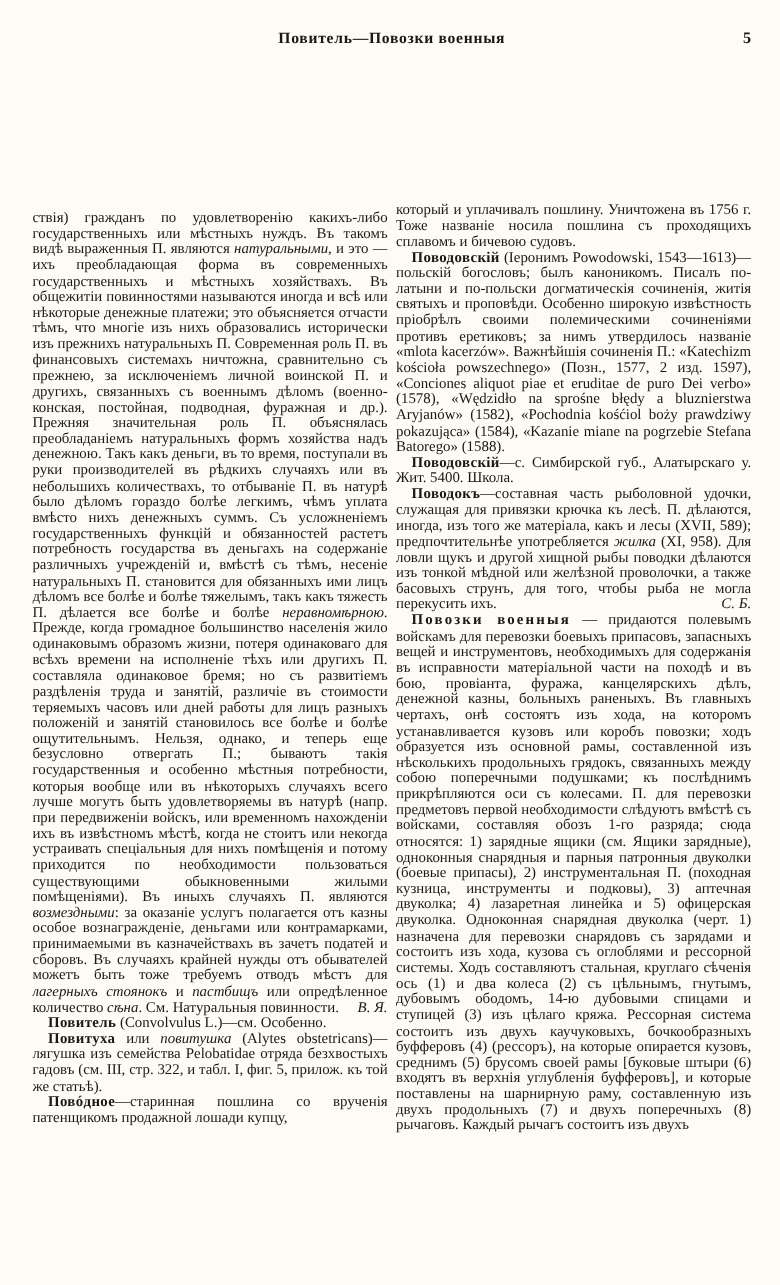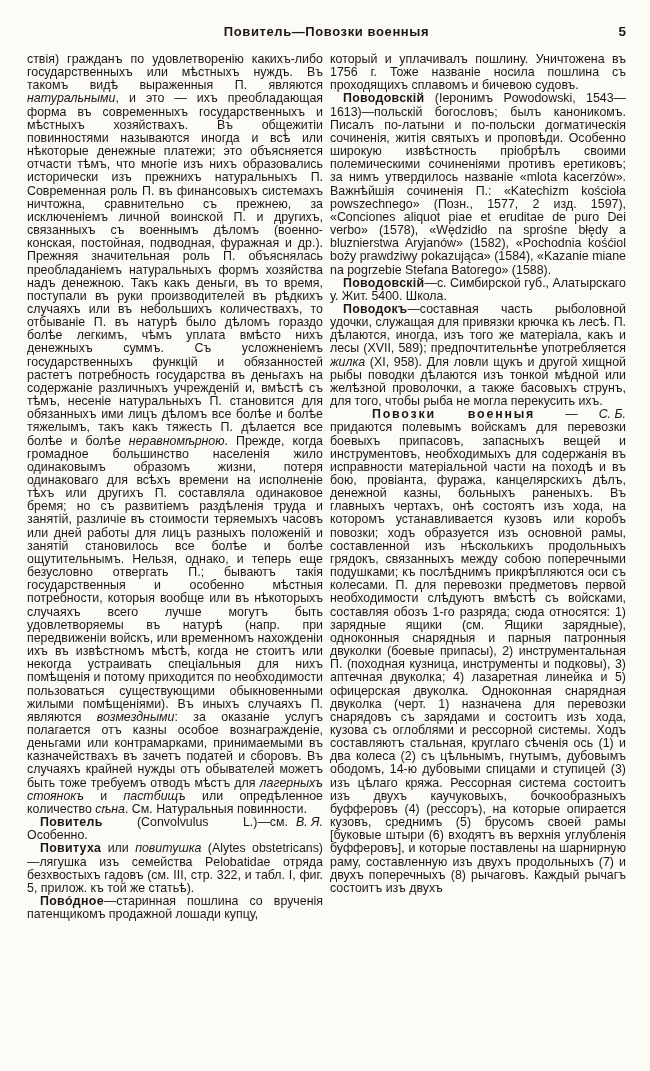--- a/index.html
+++ b/index.html
@@ -1,47 +1,47 @@
 <!DOCTYPE html>
 <html><head>
 <meta charset="utf-8">
 <style>
   html,body{margin:0;padding:0;}
   body{width:650px;height:1071px;overflow:hidden;background:#e8e6e0;}
   .page{
     width:650px;height:1071px;box-sizing:border-box;
     background:#fcfbf6;color:#1b1712;
-    font-family:Liberation Sans, sans-serif;
+    font-family:Liberation Serif, serif;
     padding:24px 24px 10px 27px;
     position:relative;overflow:hidden;
   }
   .running-head{
     display:grid;grid-template-columns:1fr auto 1fr;align-items:baseline;
     margin-bottom:14px;
   }
   .head-title{
     grid-column:2;font-size:13px;font-weight:bold;letter-spacing:0.6px;
     text-align:center;
   }
   .head-page{
     grid-column:3;justify-self:end;font-size:13.5px;font-weight:bold;
   }
   .columns{
-    display:flex;align-items:flex-start;
+    display:flex;align-items:center;
     height:1005px;overflow:hidden;
   }
   .col{width:296px;overflow:hidden;}
   .divider{width:1px;background:#2a241c;margin:2px 3px 22px 3px;}
   .para{
     margin:0;font-size:12.4px;line-height:13.15px;
     text-align:justify;
   }
   .para.indent{text-indent:13px;}
   .headword{font-weight:bold;letter-spacing:0.3px;}
-  .headword.spaced{letter-spacing:1.8px;margin-left:29px;}
+  .headword.spaced{letter-spacing:1.8px;}
   .para i{font-style:italic;}
   .signature{float:right;font-style:italic;padding-left:8px;}
 </style>
 </head>
 <body>
 
 <div class="page">
   <header class="running-head">
     <span class="head-spacer"></span>
     <span class="head-title">Повитель—Повозки военныя</span>

